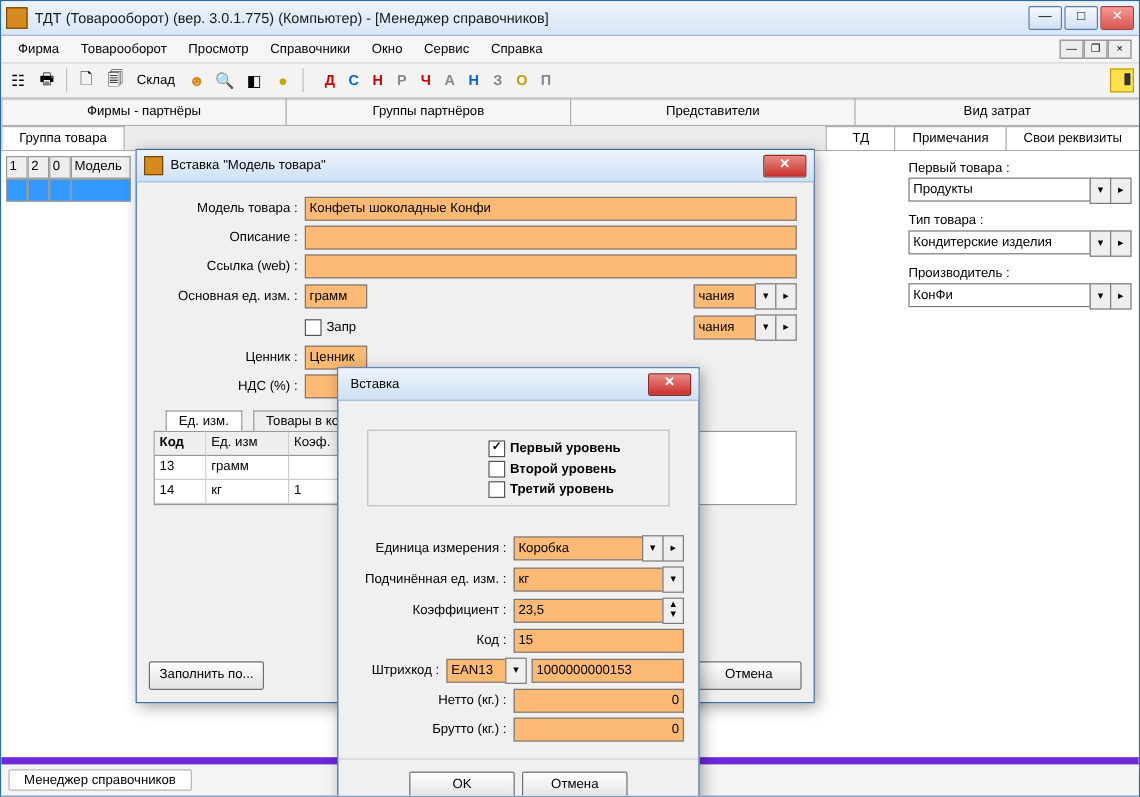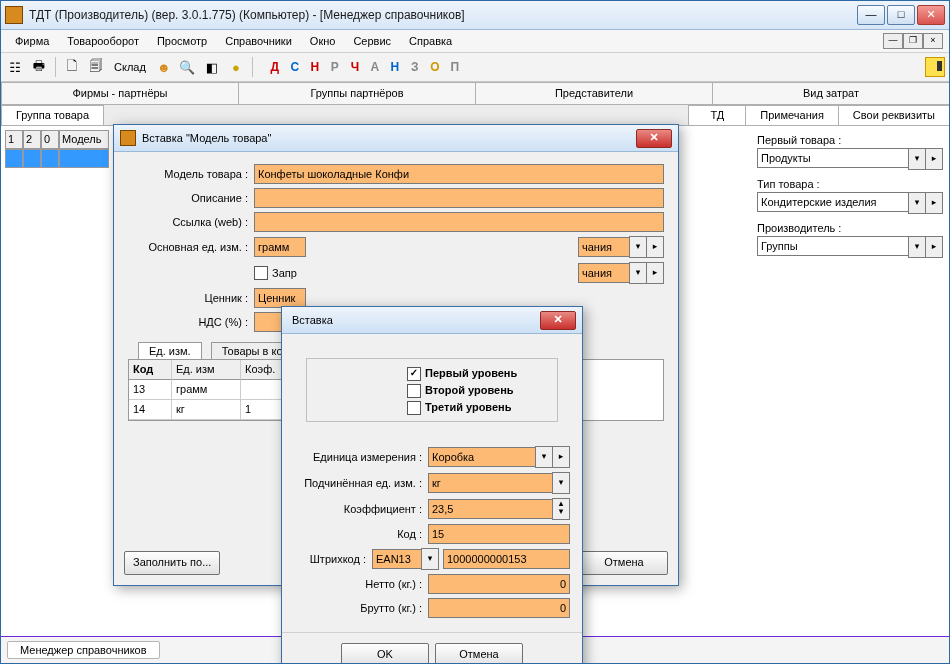--- a/index.html
+++ b/index.html
@@ -29,21 +29,21 @@
 .lg-head{display:flex;}
 .lg-cell{border:1px solid #999;background:#efefef;padding:1px 2px;height:15px;line-height:15px;}
 .lg-row{display:flex;}
 .lg-sel{background:#3399ff;color:#fff;}
 .rightpanel{position:absolute;right:6px;top:8px;width:186px;}
 .rp-group{margin-bottom:8px;}
 .rp-label{margin-bottom:2px;}
 .rp-row{display:flex;}
 .rp-input{flex:1;height:18px;border:1px solid #7a7a7a;background:#fff;padding:0 3px;line-height:18px;}
 .rp-btn{width:16px;height:20px;border:1px solid #7a7a7a;background:#efefef;text-align:center;line-height:18px;font-size:9px;margin-left:-1px;}
-.statusbar{position:absolute;left:0;right:0;bottom:0;height:26px;border-top:1px solid #6d28d9;background:#f4f4f4;display:flex;align-items:center;padding:0 6px;}
+.statusbar{position:absolute;left:0;right:0;bottom:0;height:26px;border-top:6px solid #6d28d9;background:#f4f4f4;display:flex;align-items:center;padding:0 6px;}
 .status-tab{border:1px solid #b5b5b5;background:#fff;padding:2px 12px;border-radius:2px;}
 .dialog{position:absolute;border:1px solid #3a6ea5;background:#f0f0f0;box-shadow:3px 3px 12px rgba(0,0,0,0.35);}
 .dlg-title{height:26px;background:linear-gradient(#eef4fb,#cde1f5);display:flex;align-items:center;padding:0 6px;border-bottom:1px solid #9cb8d8;}
 .dlg-title .icon{width:14px;height:14px;background:#d78a1e;border:1px solid #7a4500;margin-right:6px;}
 .dlg-title .t{flex:1;}
 .dlg-close{width:34px;height:17px;background:linear-gradient(#e98983,#c9302c);border:1px solid #8c2a25;border-radius:2px;color:#fff;text-align:center;line-height:15px;font-weight:bold;}
 .dlg-body{padding:12px 14px;}
 .frow{display:flex;align-items:center;margin-bottom:4px;}
 .flabel{width:120px;text-align:right;padding-right:6px;}
 .finput{flex:1;height:18px;border:1px solid #7a7a7a;background:#fdba74;padding:0 3px;line-height:18px;}
@@ -64,21 +64,21 @@
 .tb-exit{width:18px;height:18px;background:#ffe14d;border:1px solid #c59a00;position:relative;}
 .tb-exit::after{content:"";position:absolute;right:2px;top:3px;width:5px;height:10px;background:#333;}
 </style>
 </head>
 <body>
 
 <div class="win">
 
   <div class="titlebar">
     <div class="icon"></div>
-    <div class="ttl">ТДТ  (Производитель) (вер. 3.0.1.775)                                     (Компьютер) - [Менеджер справочников]</div>
+    <div class="ttl">ТДТ  (Товарооборот) (вер. 3.0.1.775)                                     (Компьютер) - [Менеджер справочников]</div>
     <div class="winbtns">
       <div class="winbtn">—</div>
       <div class="winbtn">□</div>
       <div class="winbtn close">✕</div>
     </div>
   </div>
 
   <div class="menubar">
     <span>Фирма</span>
     <span>Товарооборот</span>
@@ -168,21 +168,21 @@
         <div class="rp-label">Тип товара :</div>
         <div class="rp-row">
           <div class="rp-input">Кондитерские изделия</div>
           <div class="rp-btn">▾</div>
           <div class="rp-btn">▸</div>
         </div>
       </div>
       <div class="rp-group">
         <div class="rp-label">Производитель :</div>
         <div class="rp-row">
-          <div class="rp-input">Группы</div>
+          <div class="rp-input">КонФи</div>
           <div class="rp-btn">▾</div>
           <div class="rp-btn">▸</div>
         </div>
       </div>
     </div>
 
     <div class="dialog" style="left:112px;top:-2px;width:564px;height:460px;">
       <div class="dlg-title">
         <div class="icon"></div>
         <div class="t">Вставка "Модель товара"</div>

